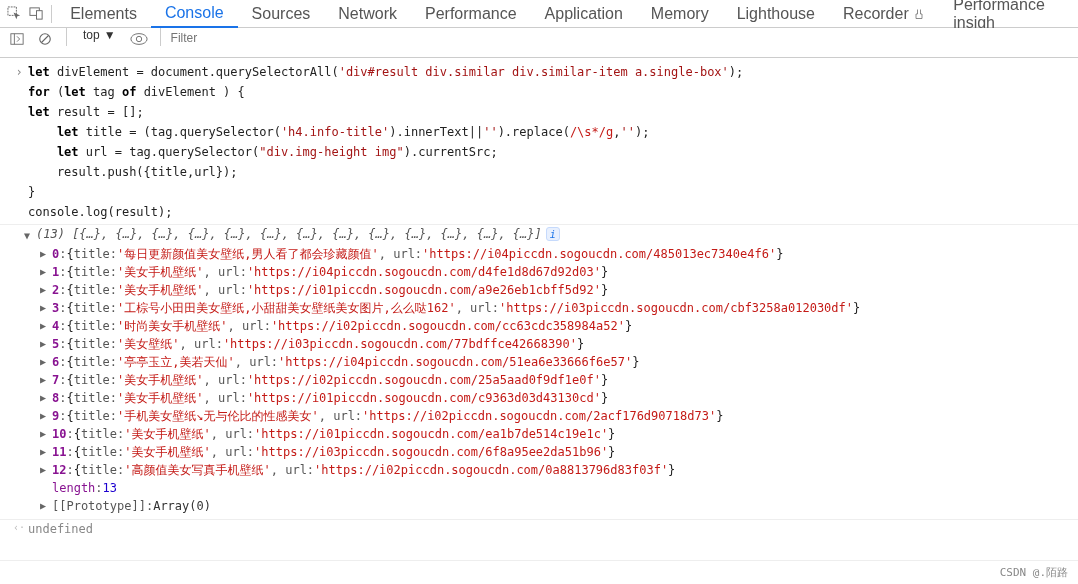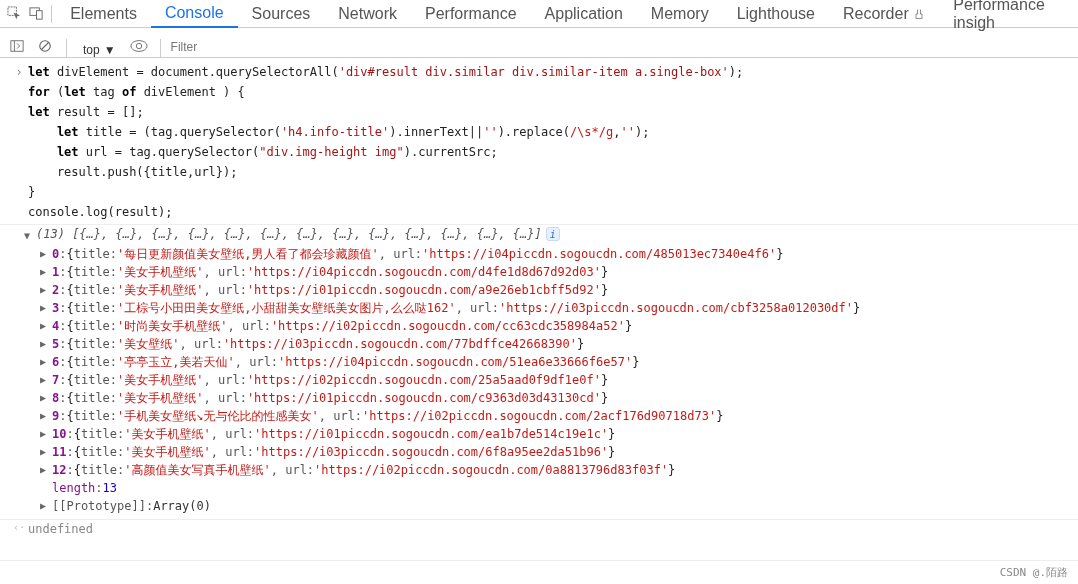--- a/index.html
+++ b/index.html
@@ -37,21 +37,21 @@
   cursor: pointer;
   font-size: 16px;
 }
 .tab.active {
   color: #1a73e8;
   border-bottom: 2px solid #1a73e8;
   height: 28px;
 }
 .toolbar {
   display: flex;
-  align-items: flex-end;
+  align-items: flex-start;
   height: 30px;
   border-bottom: 1px solid #ccc;
   padding: 0 6px;
   gap: 6px;
 }
 .tool-icon {
   width: 22px;
   height: 22px;
   display: flex;
   justify-content: center;

